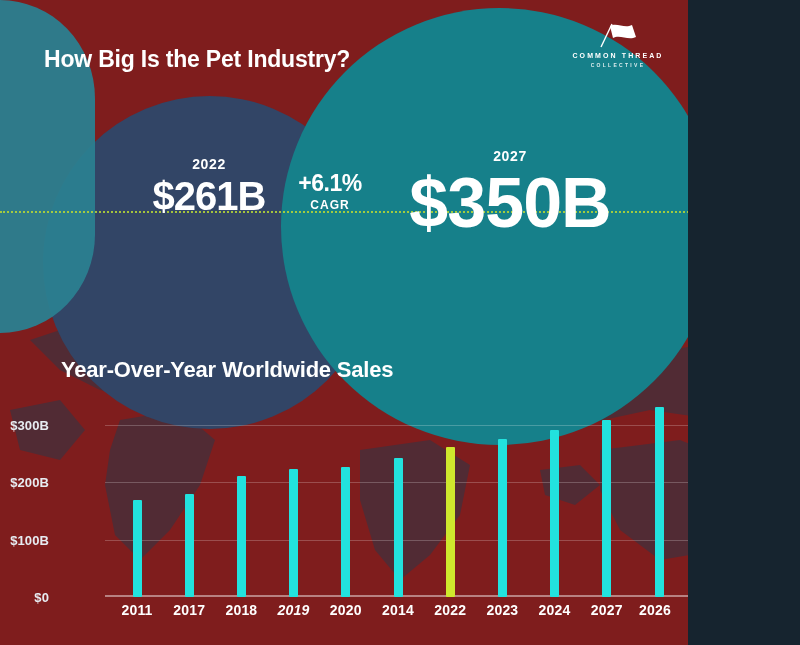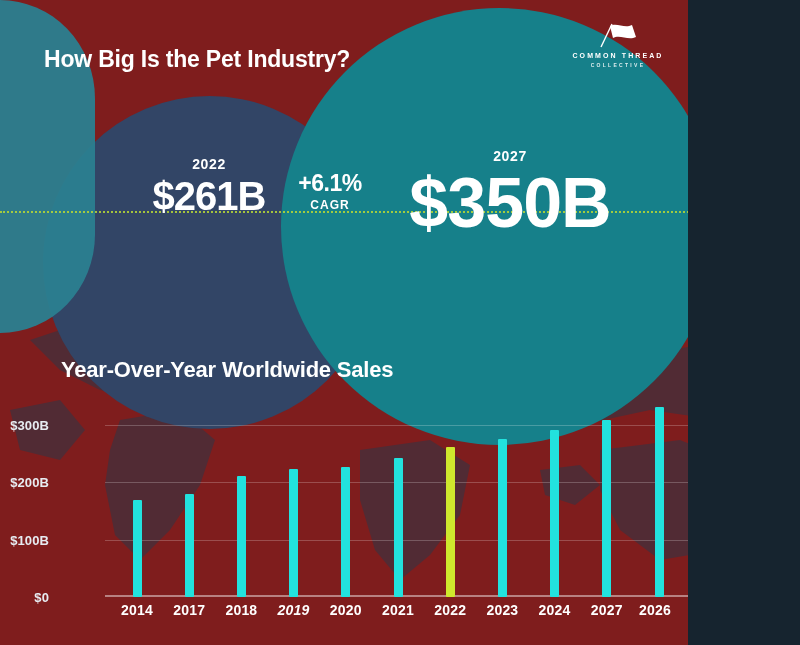--- a/index.html
+++ b/index.html
@@ -263,31 +263,31 @@
     <div class="plot" id="plot">
       <div class="axisline"></div>
     <div class="ytick" style="top: 207px;">$0</div>
         <div class="gridline" style="top: 149.7px;"></div>
         <div class="ytick" style="top: 149.7px;">$100B</div>
         <div class="gridline" style="top: 92.4px;"></div>
         <div class="ytick" style="top: 92.4px;">$200B</div>
         <div class="gridline" style="top: 35.1px;"></div>
         <div class="ytick" style="top: 35.1px;">$300B</div>
         <div class="bar" title="2016: $169B" style="left: 27.5px; height: 96.837px;"></div>
-        <div class="xtick" style="left: 2px;">2014</div>
+        <div class="xtick" style="left: 2px;">2011</div>
         <div class="bar" title="2017: $180B" style="left: 79.7px; height: 103.14px;"></div>
         <div class="xtick" style="left: 54.2px;">2017</div>
         <div class="bar" title="2018: $211B" style="left: 131.9px; height: 120.903px;"></div>
         <div class="xtick" style="left: 106.4px;">2018</div>
         <div class="bar" title="2019: $223B" style="left: 184.1px; height: 127.779px;"></div>
         <div class="xtick" style="left: 158.6px; font-style: italic;">2019</div>
         <div class="bar" title="2020: $227B" style="left: 236.3px; height: 130.071px;"></div>
         <div class="xtick" style="left: 210.8px;">2020</div>
         <div class="bar" title="2021: $243B" style="left: 288.5px; height: 139.239px;"></div>
-        <div class="xtick" style="left: 263px;">2021</div>
+        <div class="xtick" style="left: 263px;">2014</div>
         <div class="bar highlight" title="2022: $261B" style="left: 340.7px; height: 149.553px;"></div>
         <div class="xtick" style="left: 315.2px;">2022</div>
         <div class="bar" title="2023: $276B" style="left: 392.9px; height: 158.148px;"></div>
         <div class="xtick" style="left: 367.4px;">2023</div>
         <div class="bar" title="2024: $291B" style="left: 445.1px; height: 166.743px;"></div>
         <div class="xtick" style="left: 419.6px;">2024</div>
         <div class="bar" title="2025: $309B" style="left: 497.3px; height: 177.057px;"></div>
         <div class="xtick" style="left: 471.8px;">2027</div>
         <div class="bar" title="2026: $332B" style="left: 549.5px; height: 190.236px;"></div>
         <div class="xtick" style="left: 520px;">2026</div>

